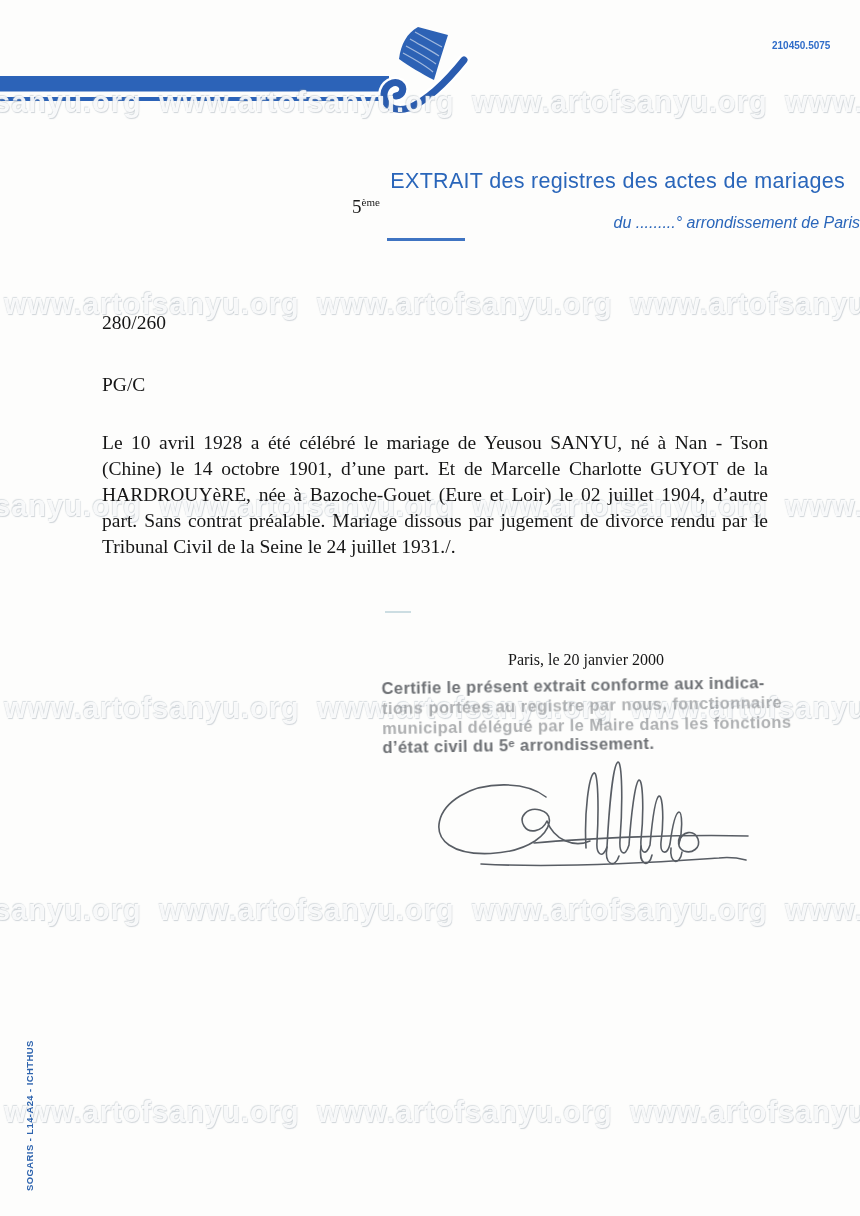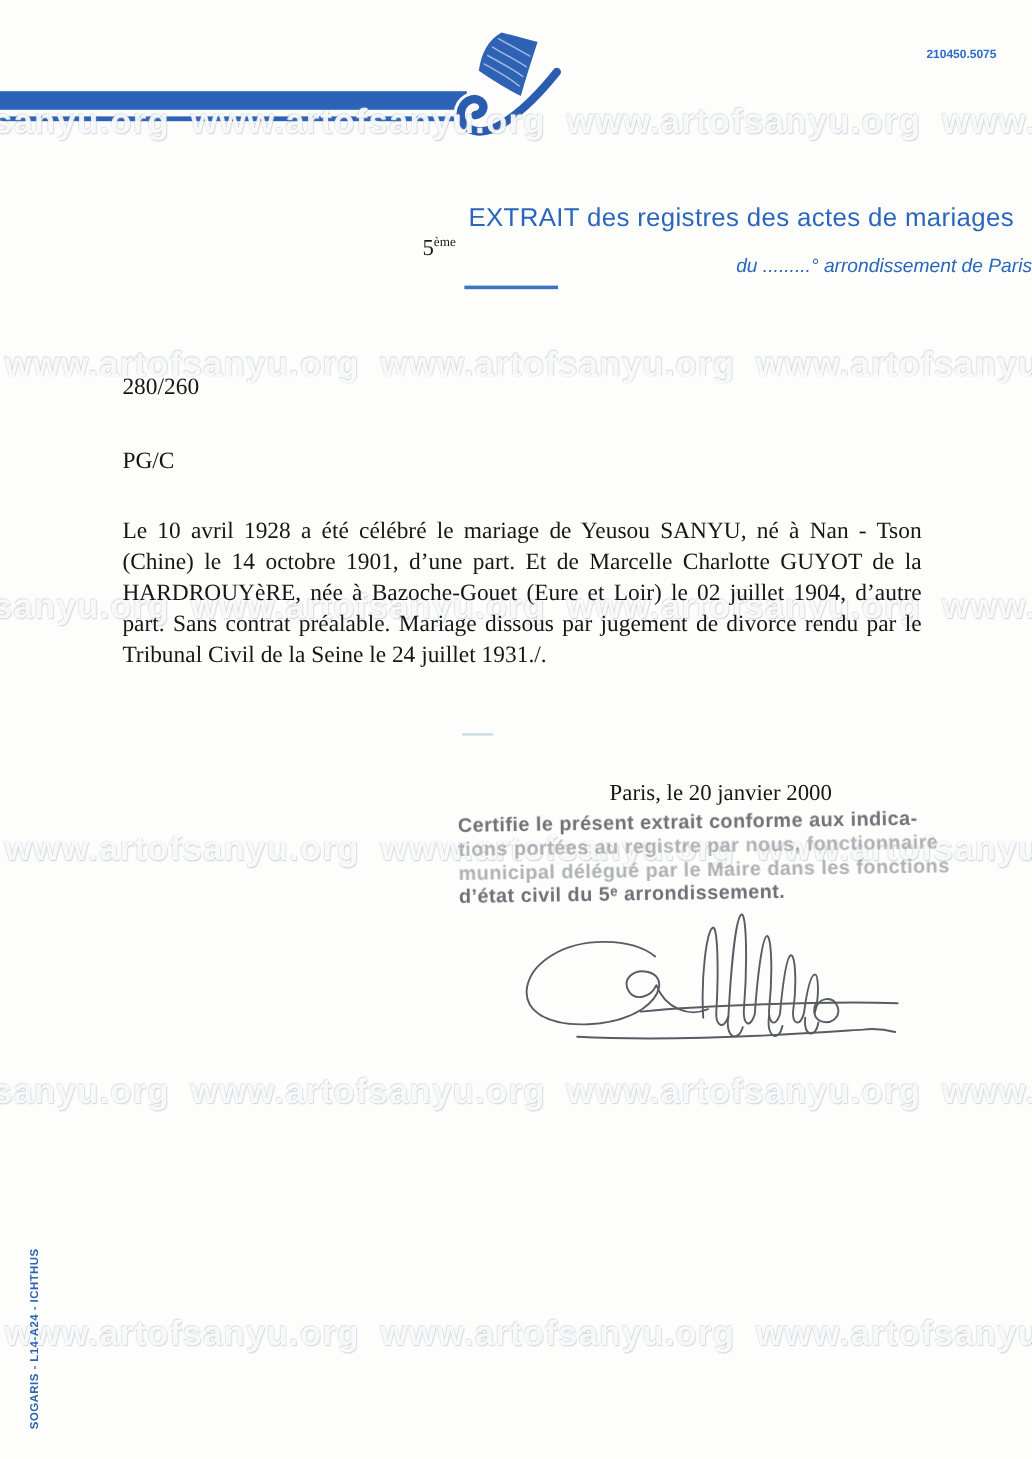--- a/index.html
+++ b/index.html
@@ -66,21 +66,21 @@
   
   .body-par{
     position:absolute;top:430px;left:102px;width:666px;z-index:6;
     font-size:19.5px;line-height:26px;text-align:justify;
     color:var(--ink-black);
   }
   .mini-divider{
     position:absolute;top:611px;left:385px;width:26px;height:2px;
     background:#ccdde2;z-index:6;
   }
-  .dateline{position:absolute;top:651px;left:508px;font-size:19px;color:var(--ink-black);z-index:7;}
+  .dateline{position:absolute;top:651px;left:508px;font-size:16px;color:var(--ink-black);z-index:7;}
   
   .stamp{
     position:absolute;top:676px;left:382px;width:400px;z-index:7;
     font-family:"Liberation Sans", sans-serif;
     font-weight:bold;font-size:16.5px;line-height:19.8px;letter-spacing:0.4px;
     color:var(--stamp-gray);
     transform:rotate(-0.9deg);
     filter:blur(0.35px);
   }
   .stamp-line{white-space:nowrap;}

